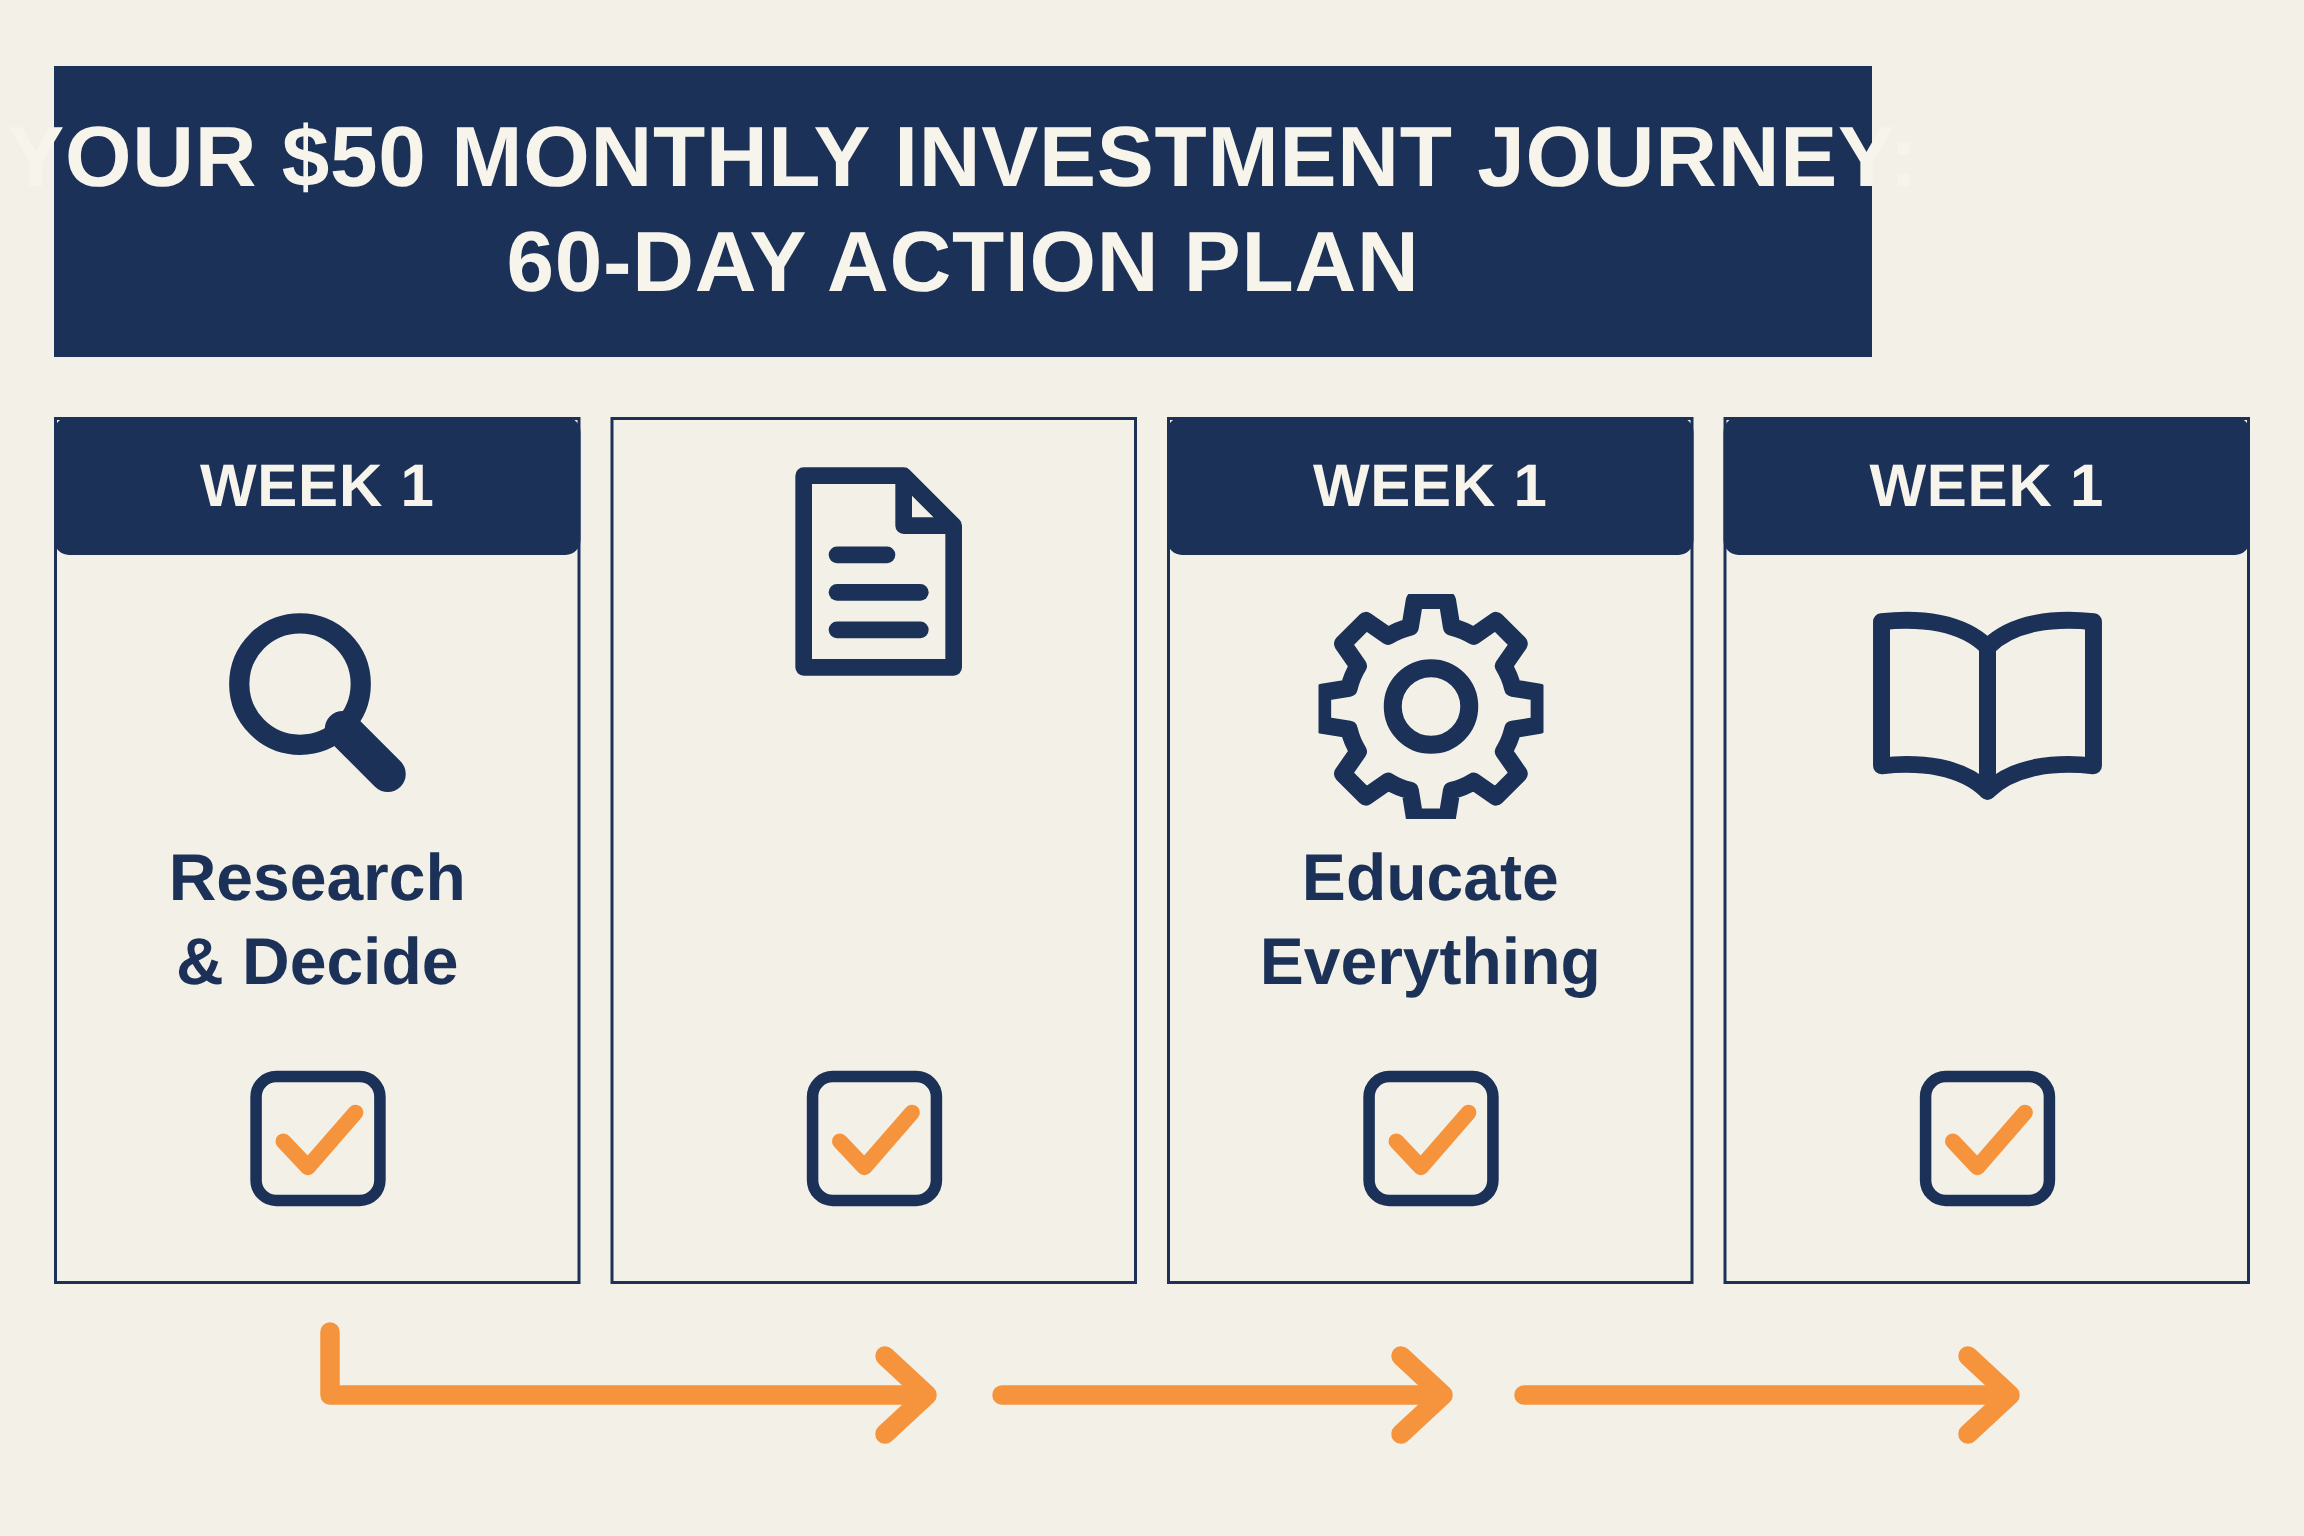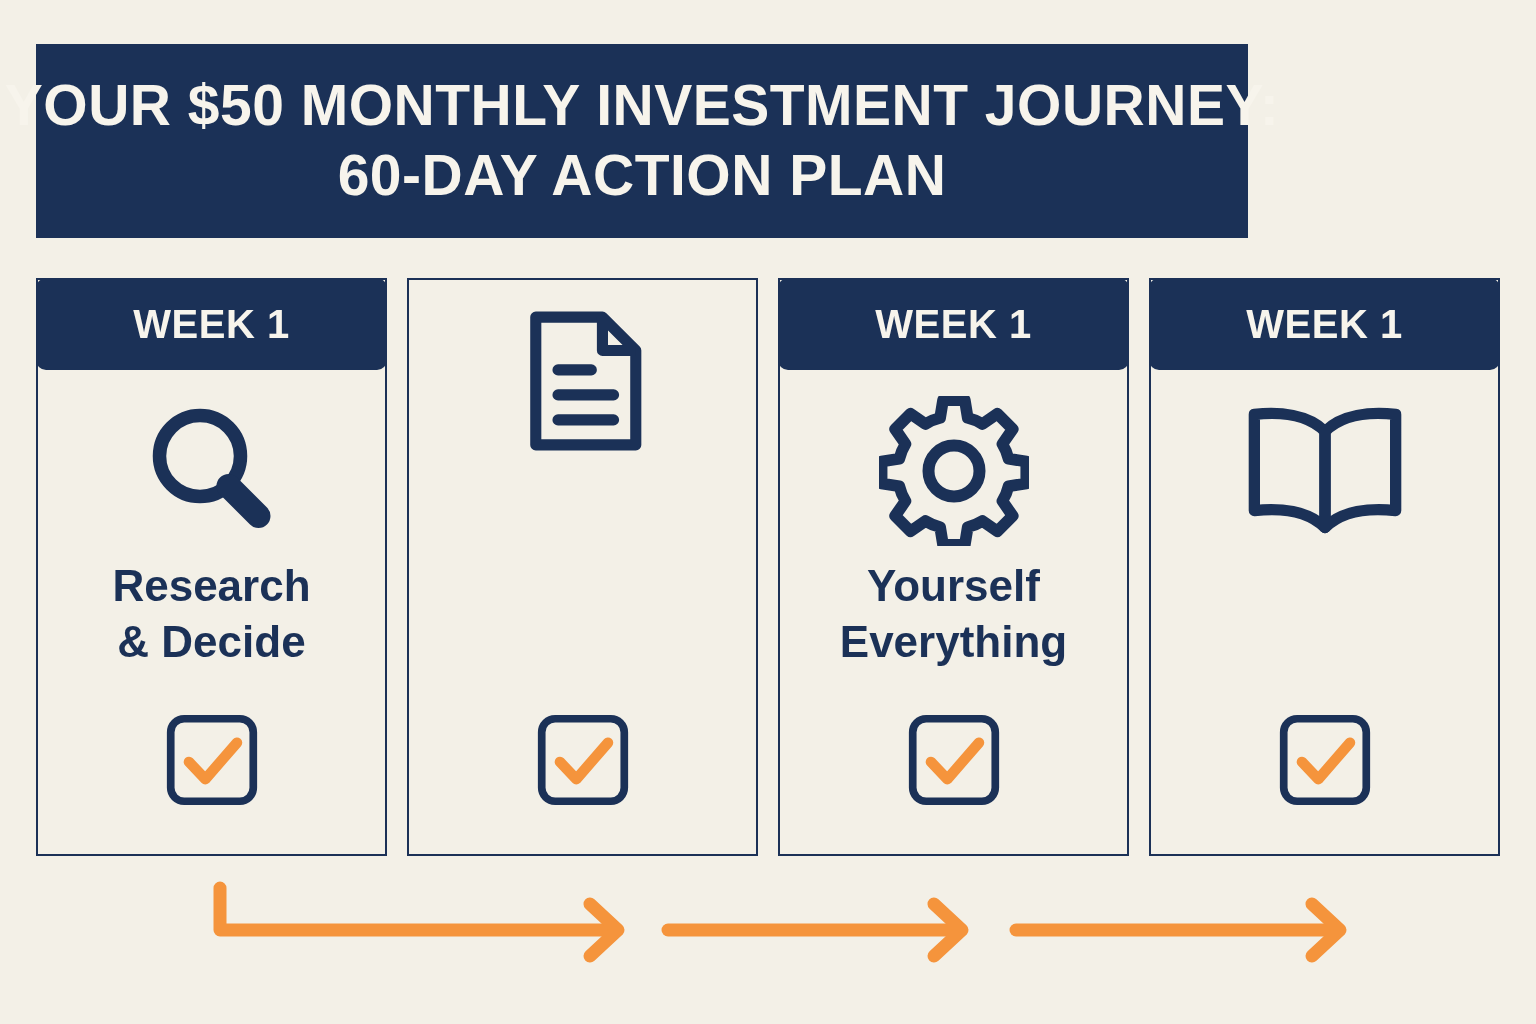--- a/index.html
+++ b/index.html
@@ -174,21 +174,21 @@
     <div class="card-header">
       <span class="card-header-label">WEEK 1</span>
     </div>
     <div class="card-body">
       <div class="card-icon">
         <svg width="150" height="150" viewBox="0 0 100 100">
           <path d="M42.5 5 H57.5 L59.5 17.2 A34 34 0 0 1 69.6 21.4 L79.8 14.3 L90.4 24.9 L83.3 35.1 A34 34 0 0 1 87.5 45.2 L99.7 47.2 V62.2 L87.5 64.2 A34 34 0 0 1 83.3 74.3 L90.4 84.5 L79.8 95.1 L69.6 88 A34 34 0 0 1 59.5 92.2 L57.5 104.4 H42.5 L40.5 92.2 A34 34 0 0 1 30.4 88 L20.2 95.1 L9.6 84.5 L16.7 74.3 A34 34 0 0 1 12.5 64.2 L0.3 62.2 V47.2 L12.5 45.2 A34 34 0 0 1 16.7 35.1 L9.6 24.9 L20.2 14.3 L30.4 21.4 A34 34 0 0 1 40.5 17.2 Z" transform="translate(0,-4) scale(0.97) translate(1.5,2)" fill="none" stroke="#1b3157" stroke-width="8" stroke-linejoin="round"></path>
           <circle cx="50" cy="50" r="17" fill="none" stroke="#1b3157" stroke-width="8"></circle>
         </svg>
       </div>
-      <div class="card-title">Yourself
+      <div class="card-title">Educate
 Everything</div>
       <div class="card-check">
         <svg width="96" height="96" viewBox="0 0 100 100">
           <rect x="7" y="7" width="86" height="86" rx="14" ry="14" fill="none" stroke="#1b3157" stroke-width="8"></rect>
           <polyline points="26,52 43,70 76,32" fill="none" stroke="#f5943c" stroke-width="11" stroke-linecap="round" stroke-linejoin="round"></polyline>
         </svg>
       </div>
     </div>
   </div>
 

